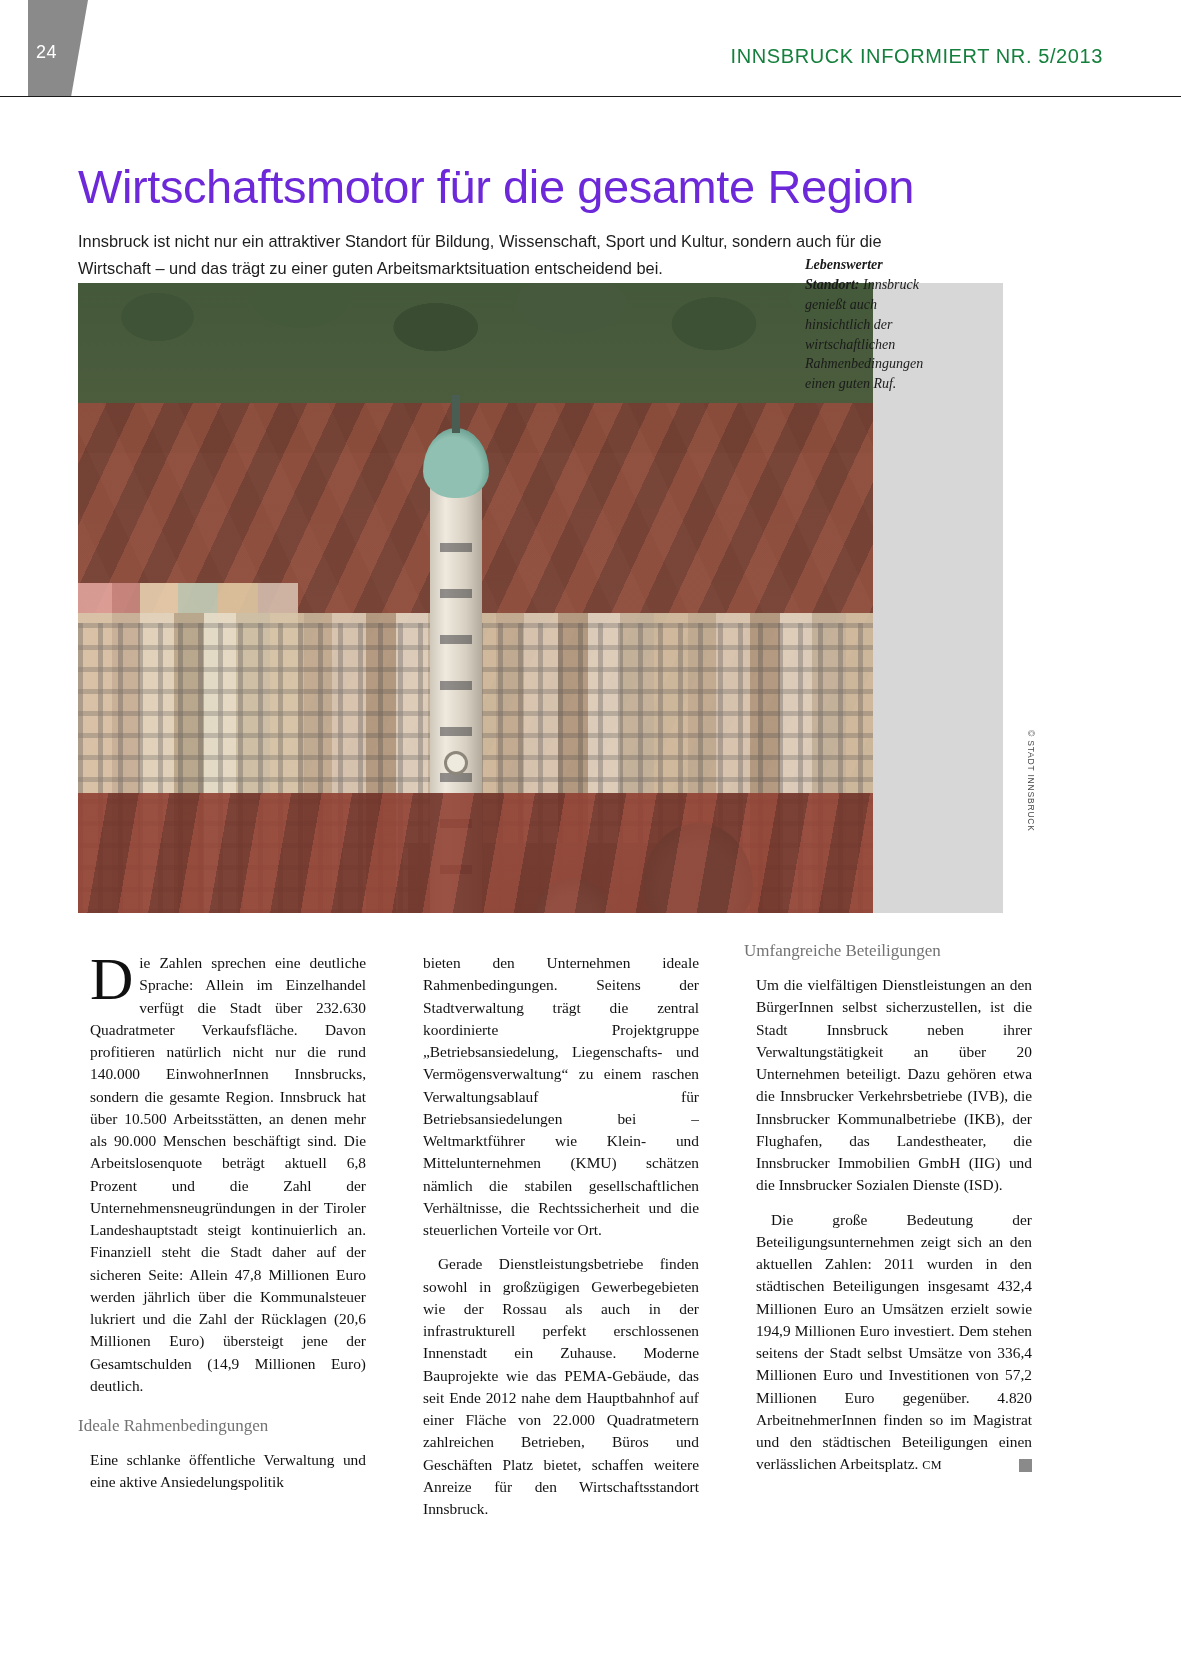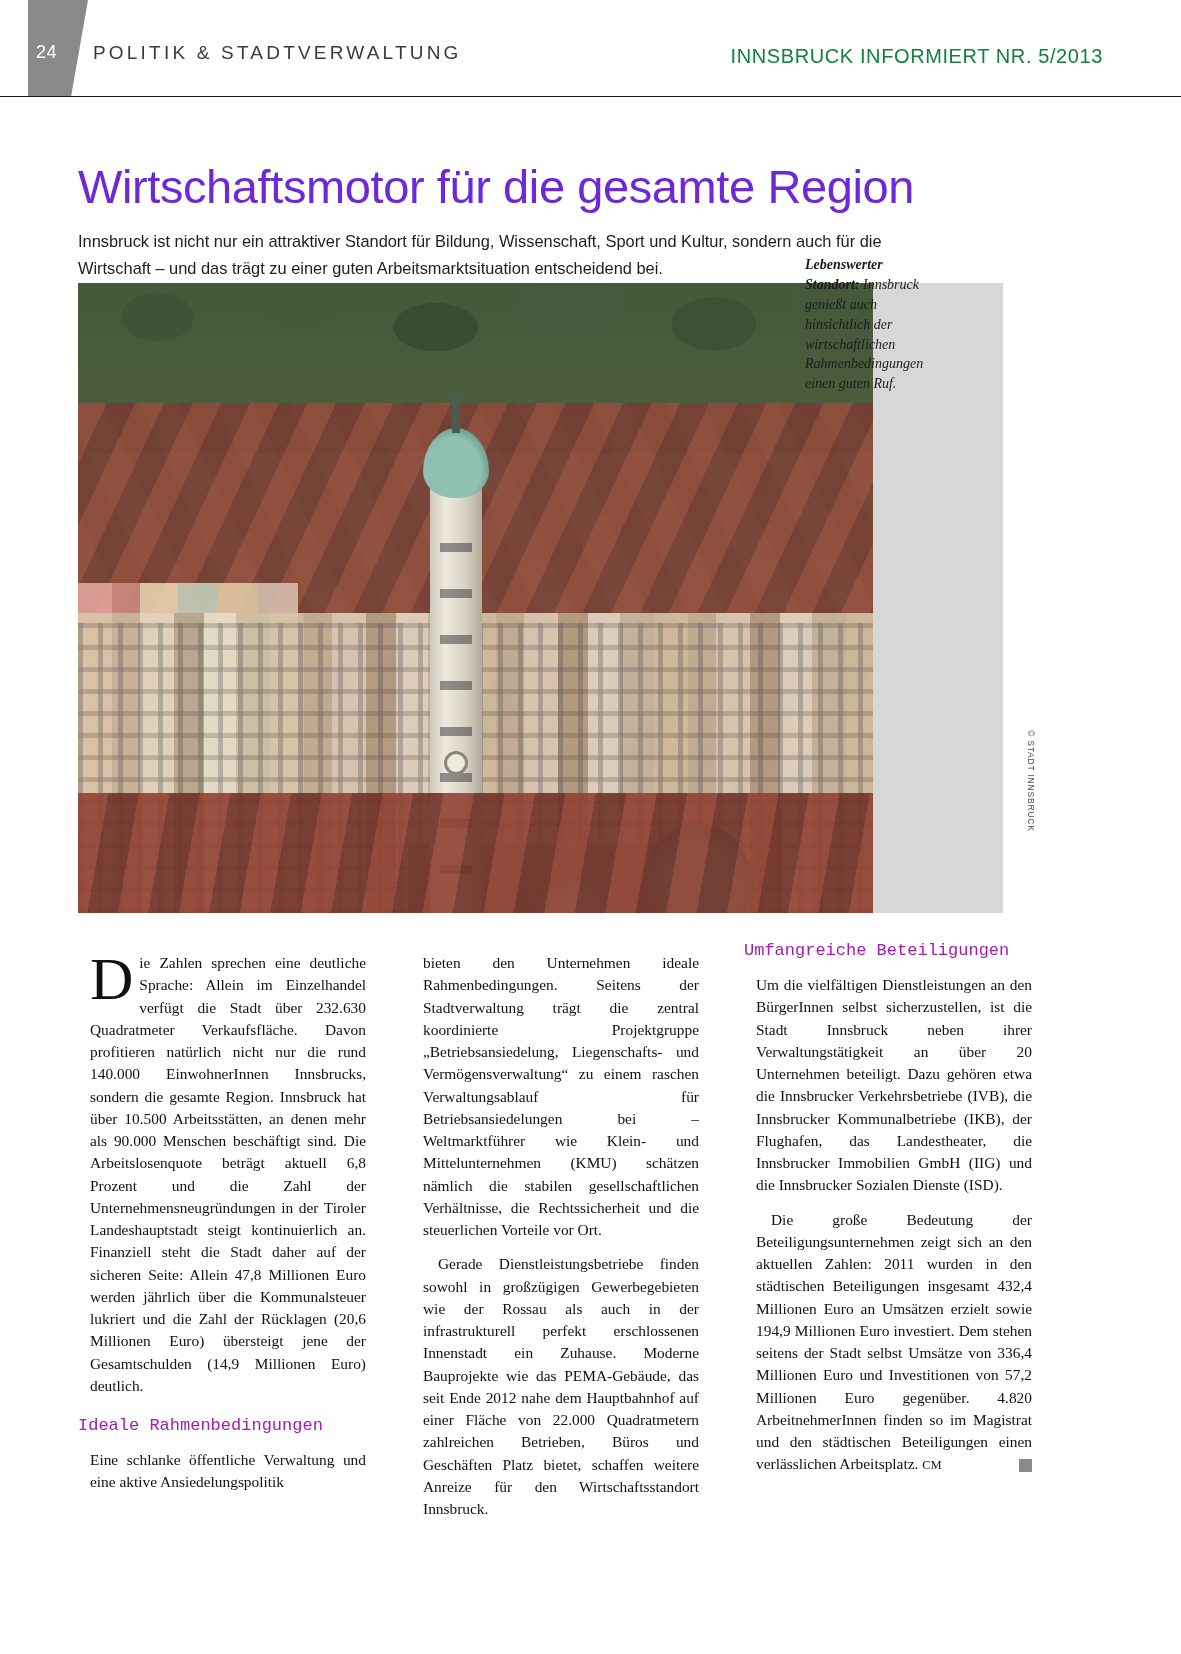--- a/index.html
+++ b/index.html
@@ -234,44 +234,43 @@
   .col p.indent { text-indent: 15px; }
   .dropcap::first-letter {
     float: left;
     font-size: 60px;
     line-height: 0.82;
     padding: 3px 6px 0 0;
     font-family: "Liberation Serif", serif;
     font-weight: 400;
   }
   .subhead {
-    font-family: Liberation Mono, monospace;
+    font-family: Liberation Serif, serif;
     font-size: 17px;
-    color: #a21caf;
+    color: #737373;
     margin: 18px 0 3px 0;
     line-height: 1.3;
     text-align: left;
   }
   .col-3 .subhead { margin-top: 0; }
   .endmark {
     display: inline-block;
     width: 13px; height: 13px;
     background: #8a8a8a;
     float: right;
     margin-top: 6px;
   }
   .sc { font-size: 12.2px; letter-spacing: .4px; }
 </style>
 </head>
 <body>
 
 <div class="page-header">
   <div class="header-tab"></div>
   <div class="page-number">24</div>
-  <div class="header-section">POLITIK &amp; STADTVERWALTUNG</div>
   <div class="header-issue">INNSBRUCK INFORMIERT NR. 5/2013</div>
   <div class="header-rule"></div>
 </div>
 
 <h1 class="headline">Wirtschaftsmotor für die gesamte Region</h1>
 <p class="standfirst">Innsbruck ist nicht nur ein attraktiver Standort für Bildung, Wissenschaft, Sport und Kultur, sondern auch für die Wirtschaft – und das trägt zu einer guten Arbeitsmarktsituation entscheidend bei.</p>
 
 <div class="figure">
   <div class="photo">
     <div class="sky"></div>

